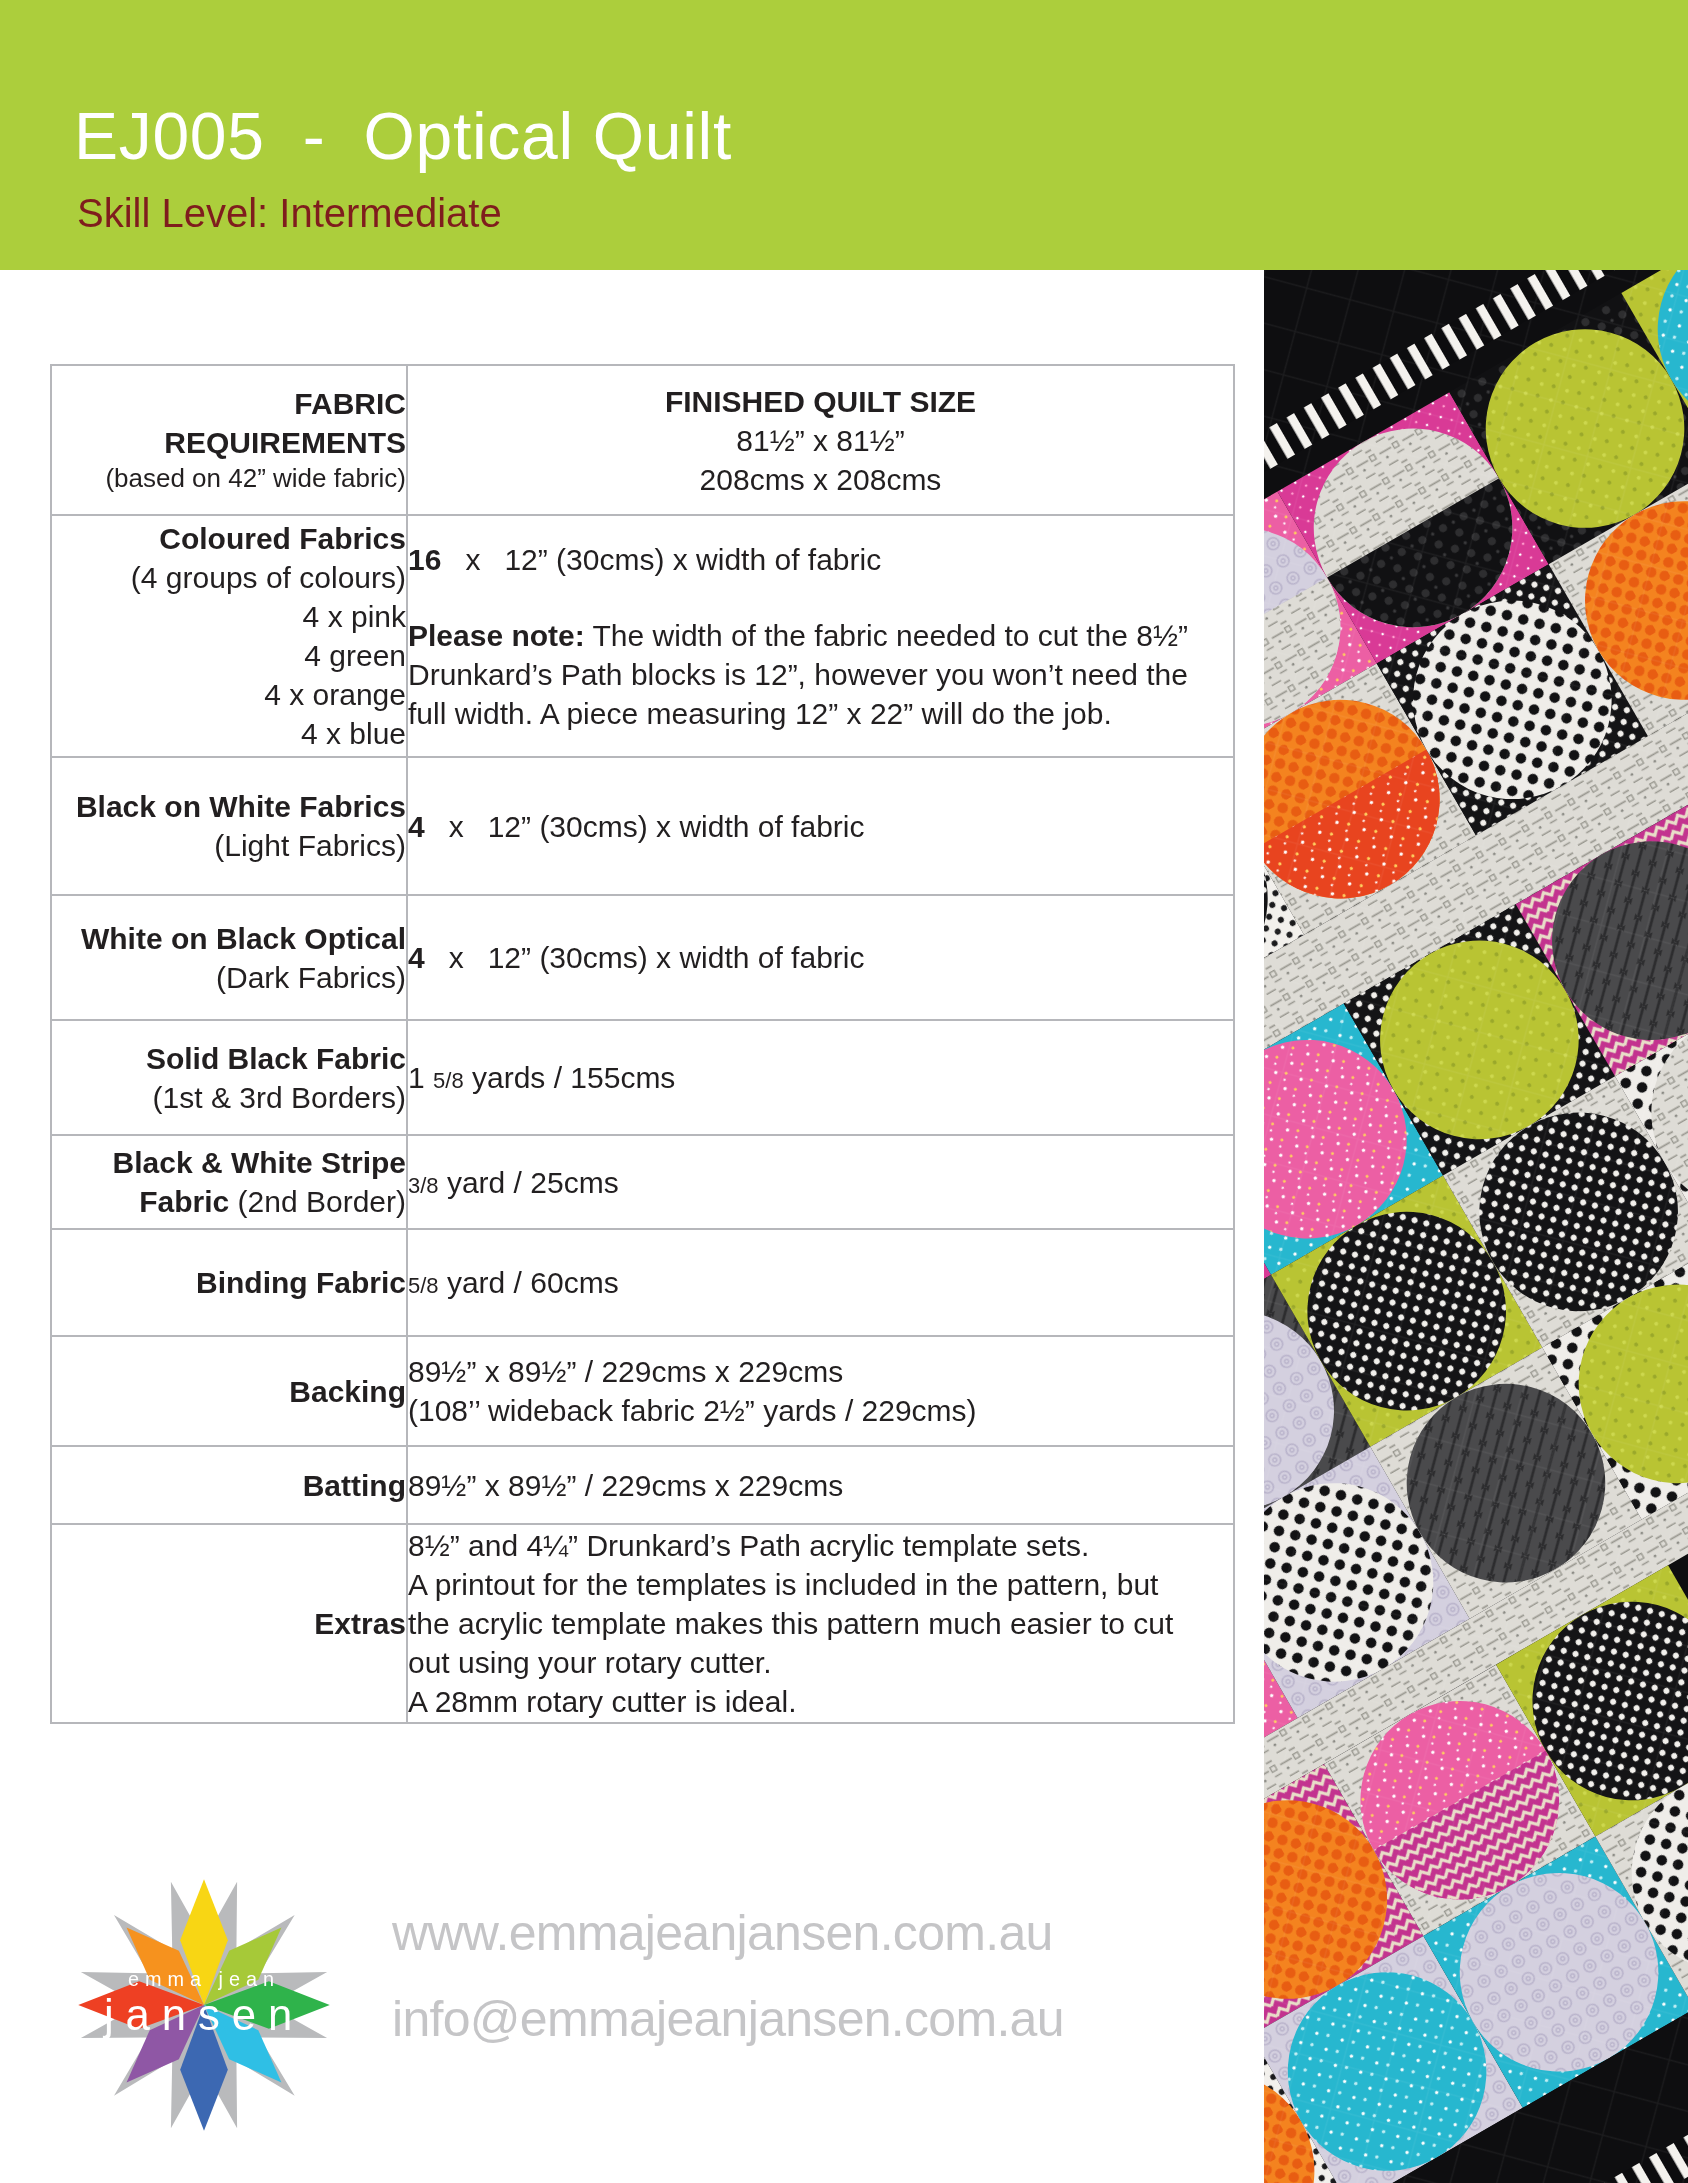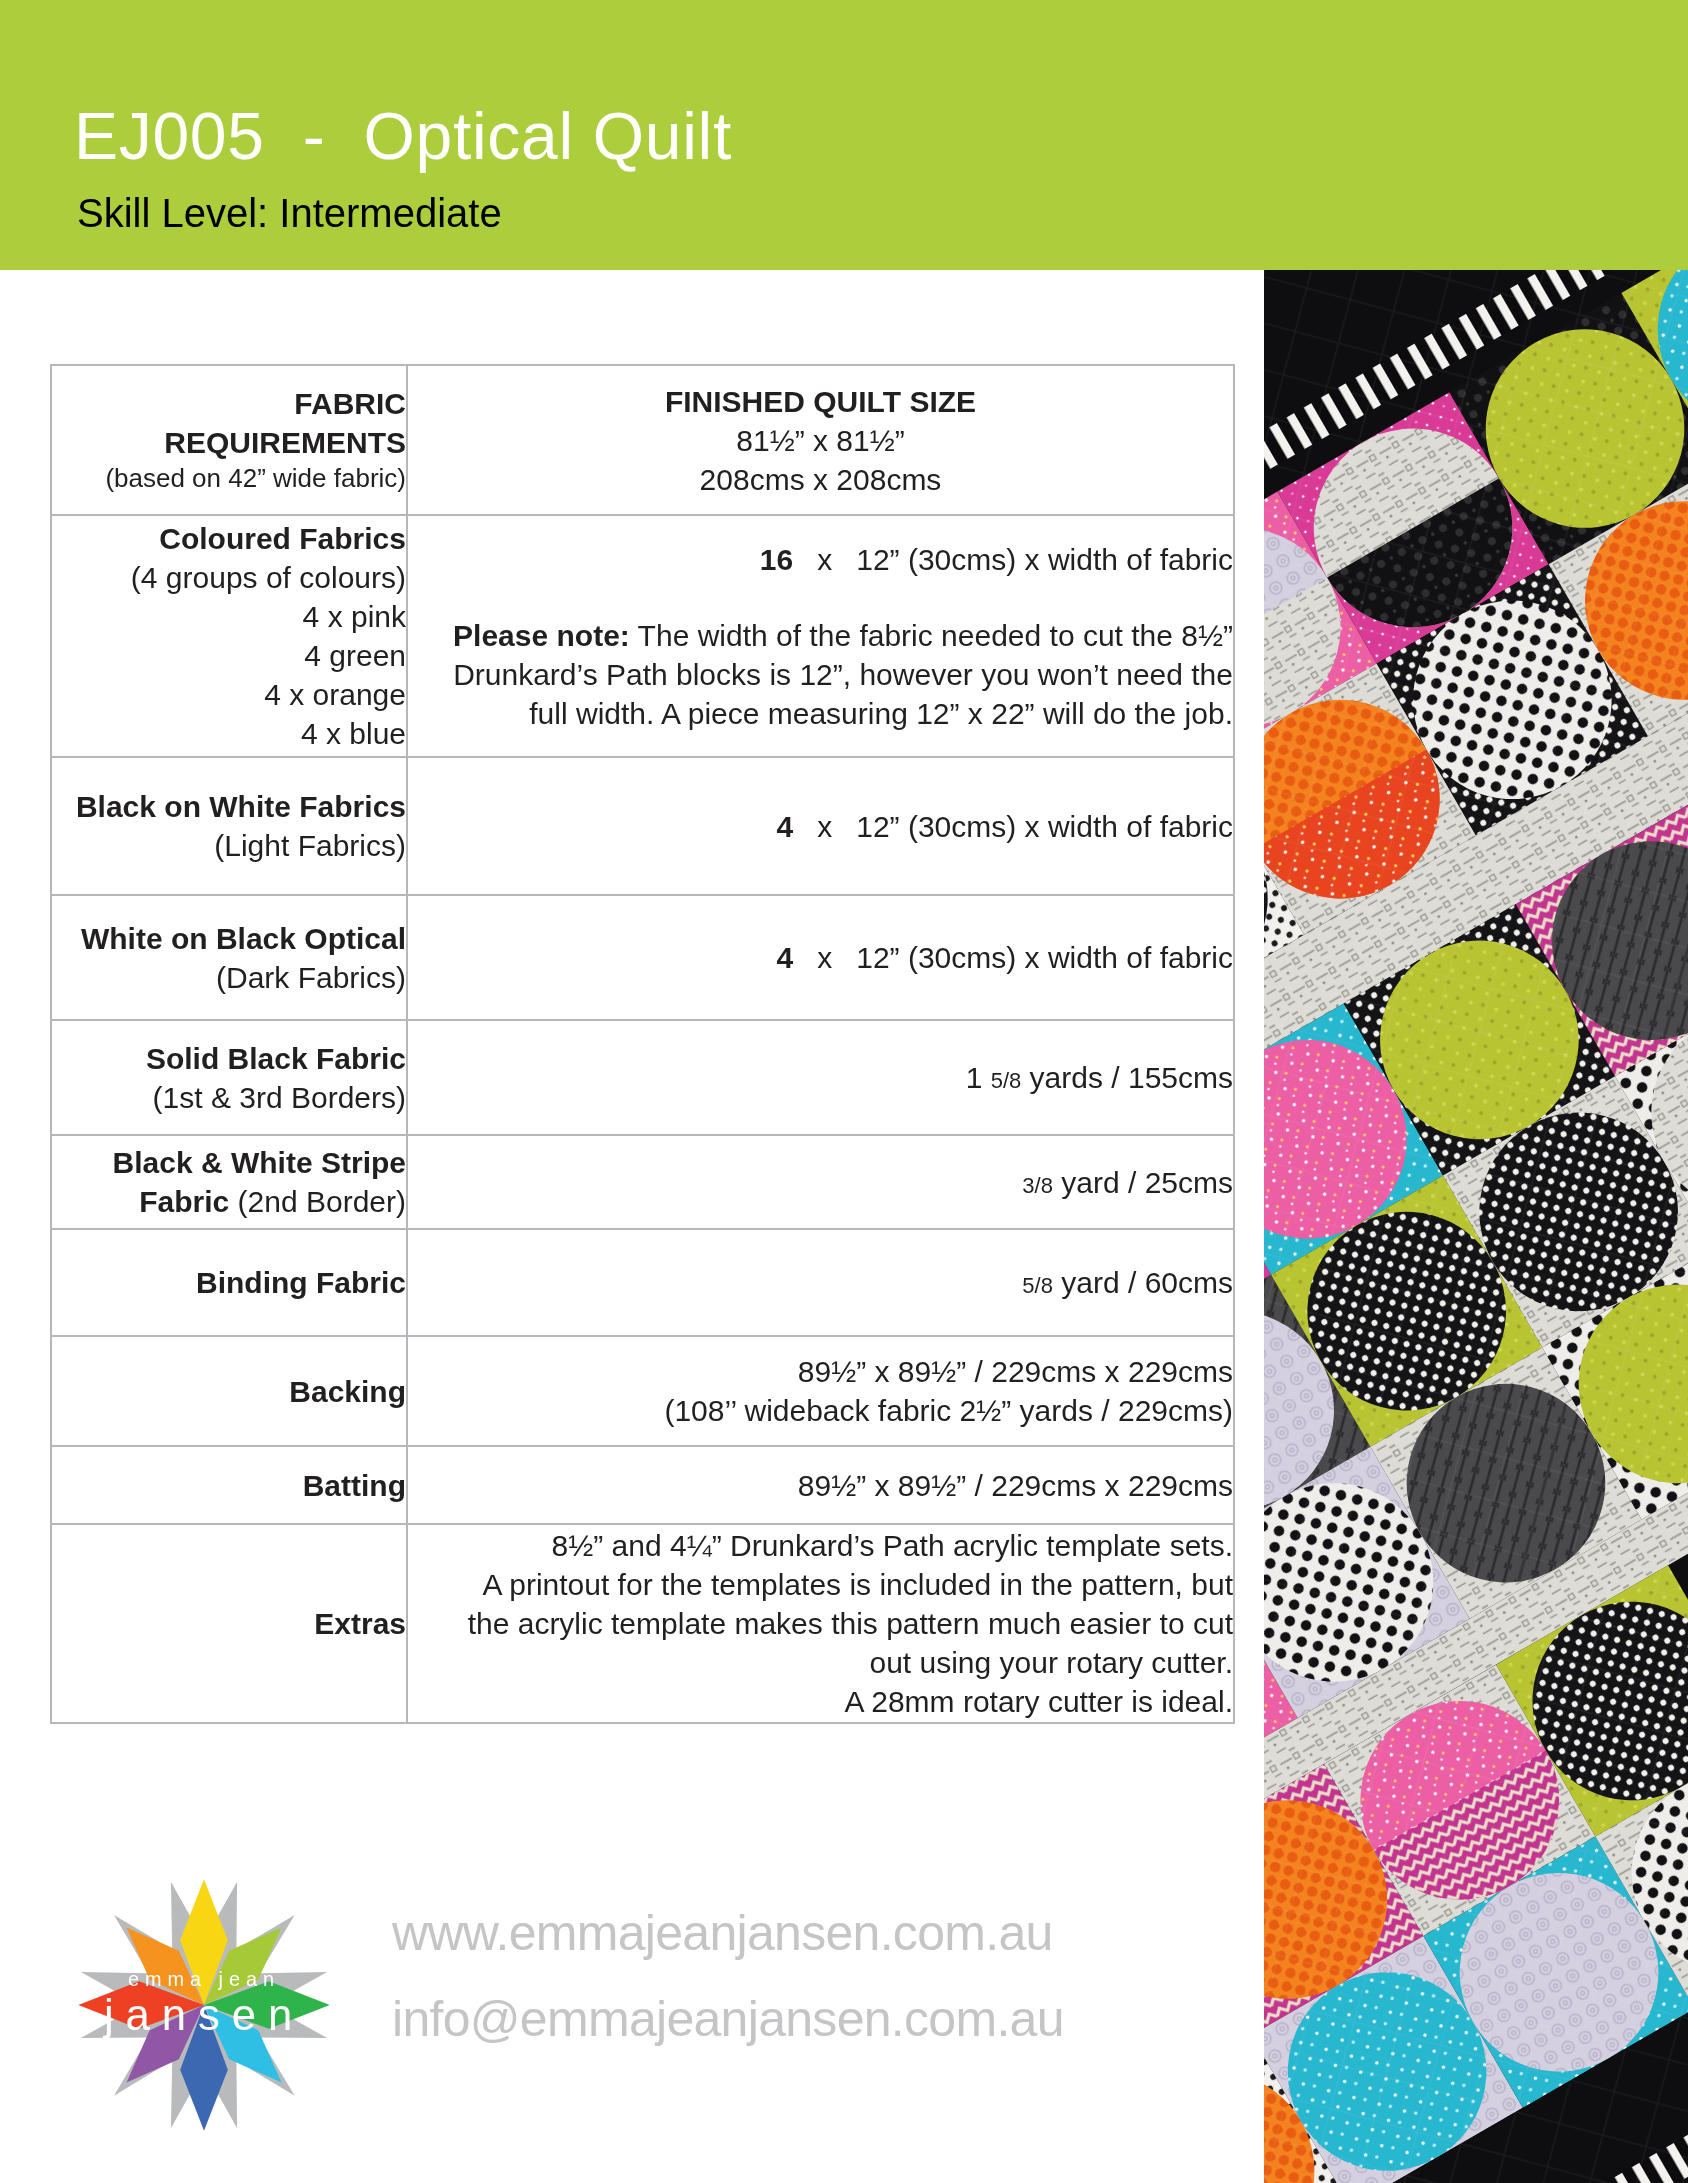--- a/index.html
+++ b/index.html
@@ -2,27 +2,27 @@
 <html style="font-size:10.6px"><head>
 <meta charset="utf-8">
 <style>
   html,body{margin:0;padding:0;background:#888;}
   .page{position:relative;width:1688px;height:2183px;background:#ffffff;overflow:hidden;
         font-family:"Liberation Sans", sans-serif;color:#221f20;}
   
   .banner{position:absolute;left:0;top:0;width:1688px;height:270px;}
   .banner .title{position:absolute;left:74px;top:103px;font-size:66px;color:#ffffff;
                  white-space:pre;letter-spacing:0.7px;line-height:1;}
-  .banner .skill{position:absolute;left:77px;top:193px;font-size:40px;color:#000000;line-height:1;}
+  .banner .skill{position:absolute;left:77px;top:193px;font-size:40px;color:#7f1d1d;line-height:1;}
   
   table.fab{position:absolute;left:50px;top:364px;width:1185px;border-collapse:collapse;
             table-layout:fixed;font-size:30px;line-height:1.3;padding-left:44px;}
   table.fab td{border:2.6px solid #b6b7bb;vertical-align:middle;padding:0;}
   td.lab{width:354px;text-align:right;padding-right:18.5px;}
-  td.val{padding-left:40px;padding-right:20px;text-align:right;}
+  td.val{padding-left:40px;padding-right:20px;}
   tr.h1{height:150px}tr.h2{height:242px}tr.h3{height:138px}tr.h4{height:125px}tr.h5{height:115px}
   tr.h6{height:94px}tr.h7{height:107px}tr.h8{height:110px}tr.h9{height:78px}tr.h10{height:199px}
   .b{font-weight:bold;}
   .sub1{font-size:26px;}
   .frac{font-size:22px;}
   .qty{font-weight:bold;margin-right:24px;}
   .sep{margin-right:24px;}
   td.valtop{vertical-align:top;padding-top:30px;}
   td.labtop{vertical-align:top;padding-top:26.5px;}
   .note{margin-top:37px;}

